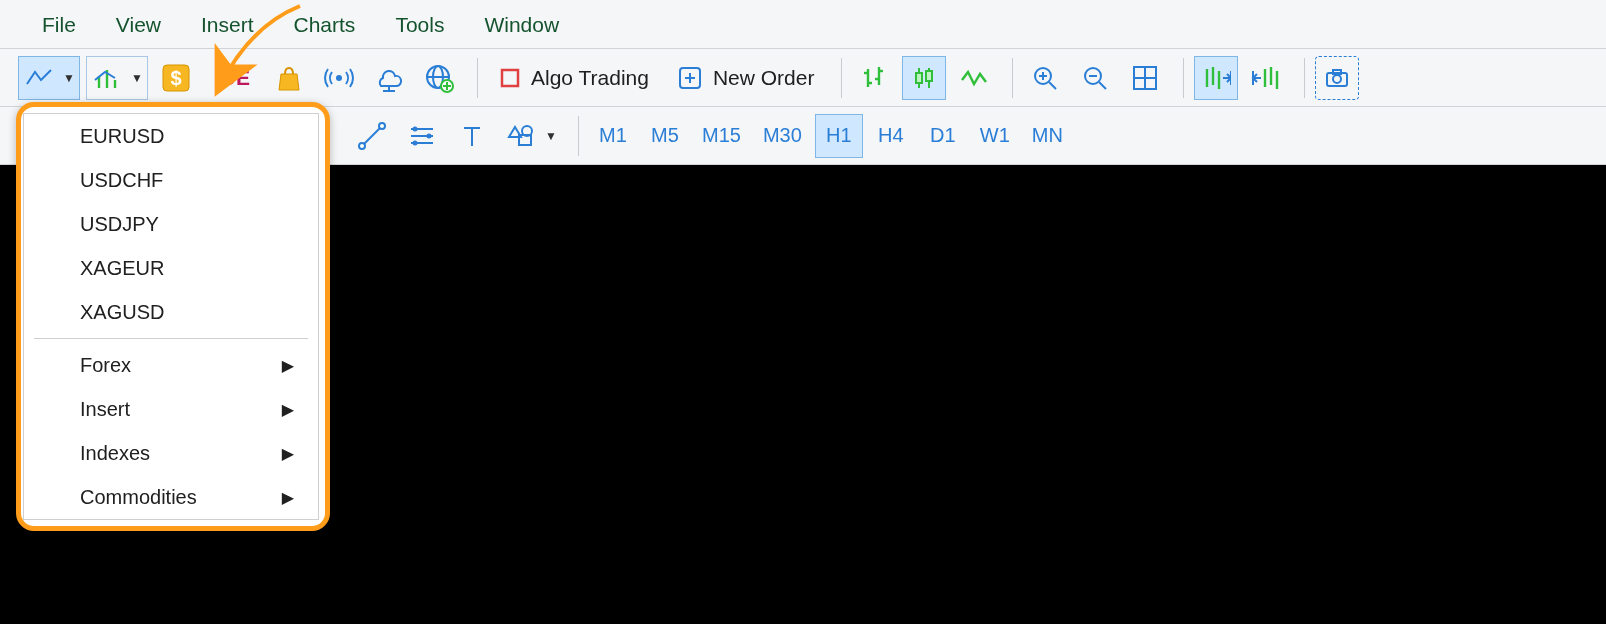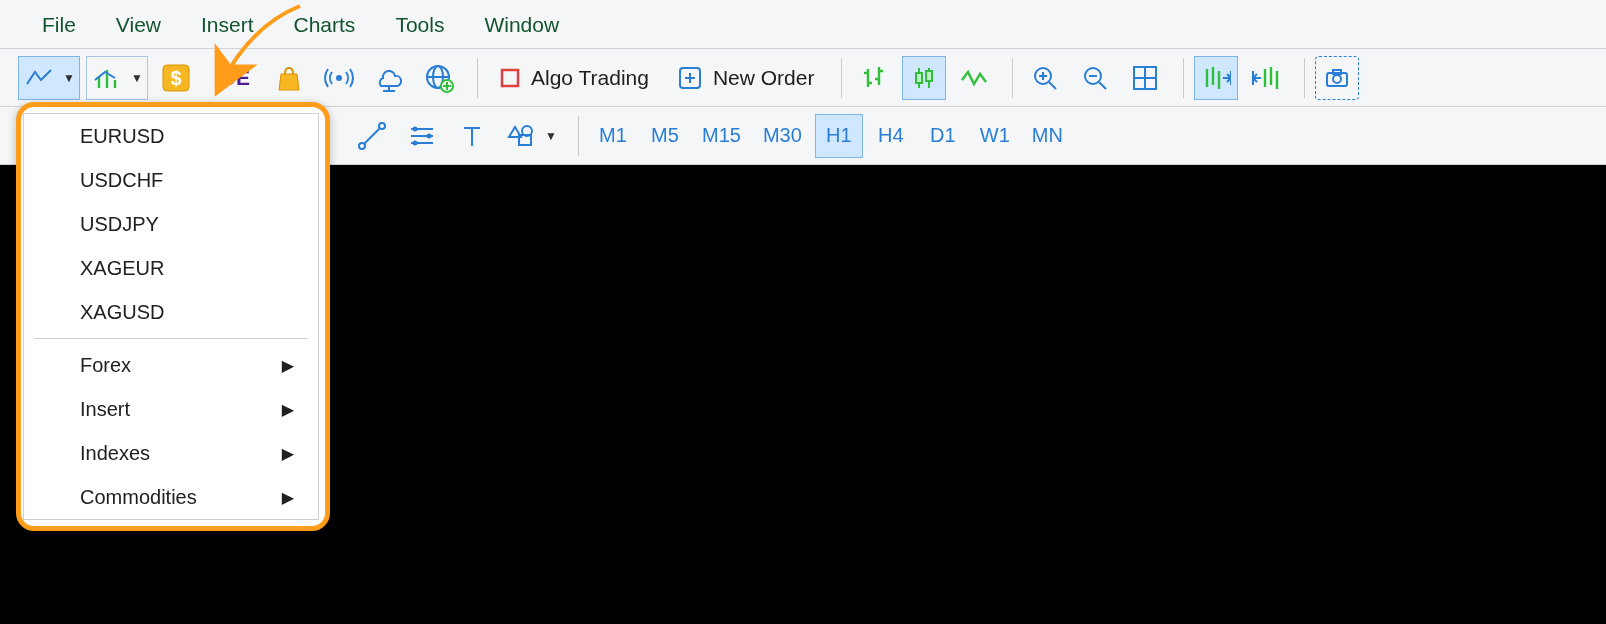--- a/index.html
+++ b/index.html
@@ -195,21 +195,21 @@
     <span class="arrow">▼</span>
   </div>
 
   <div class="tb-btn">
     <svg width="30" height="30">
       <rect x="2" y="2" width="26" height="26" rx="4" fill="#f7b722" stroke="#d89400" stroke-width="1"></rect>
       <text x="15" y="22" text-anchor="middle" font-size="20" font-weight="bold" fill="#fff">$</text>
     </svg>
   </div>
 
-  <div class="tb-btn txt" style="color:#4c1d95;font-weight:600;">IDE</div>
+  <div class="tb-btn txt" style="color:#be185d;font-weight:600;">IDE</div>
 
   <div class="tb-btn">
     <svg width="28" height="28">
       <path d="M6 10 L22 10 L24 26 L4 26 Z" fill="#f7b722" stroke="#d89400"></path>
       <path d="M10 10 Q10 4 14 4 Q18 4 18 10" fill="none" stroke="#d89400" stroke-width="2"></path>
     </svg>
   </div>
 
   <div class="tb-btn">
     <svg width="30" height="24">

